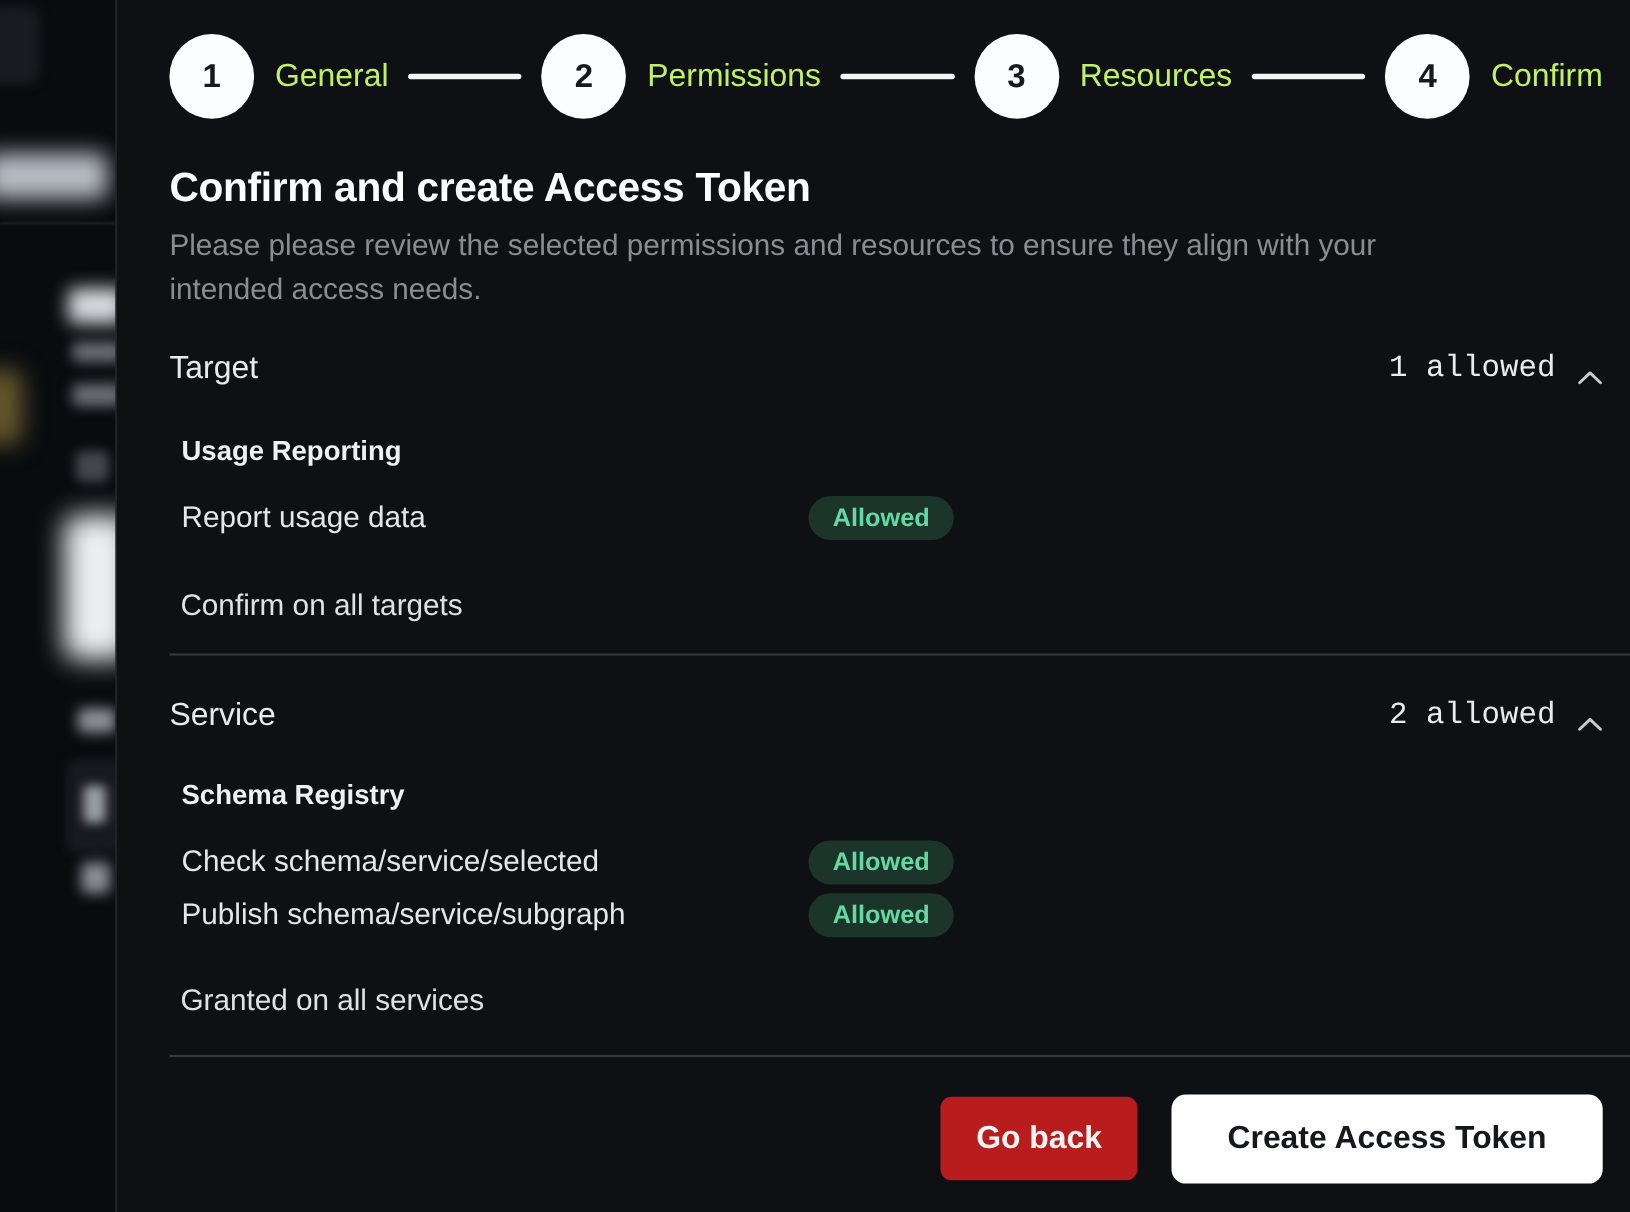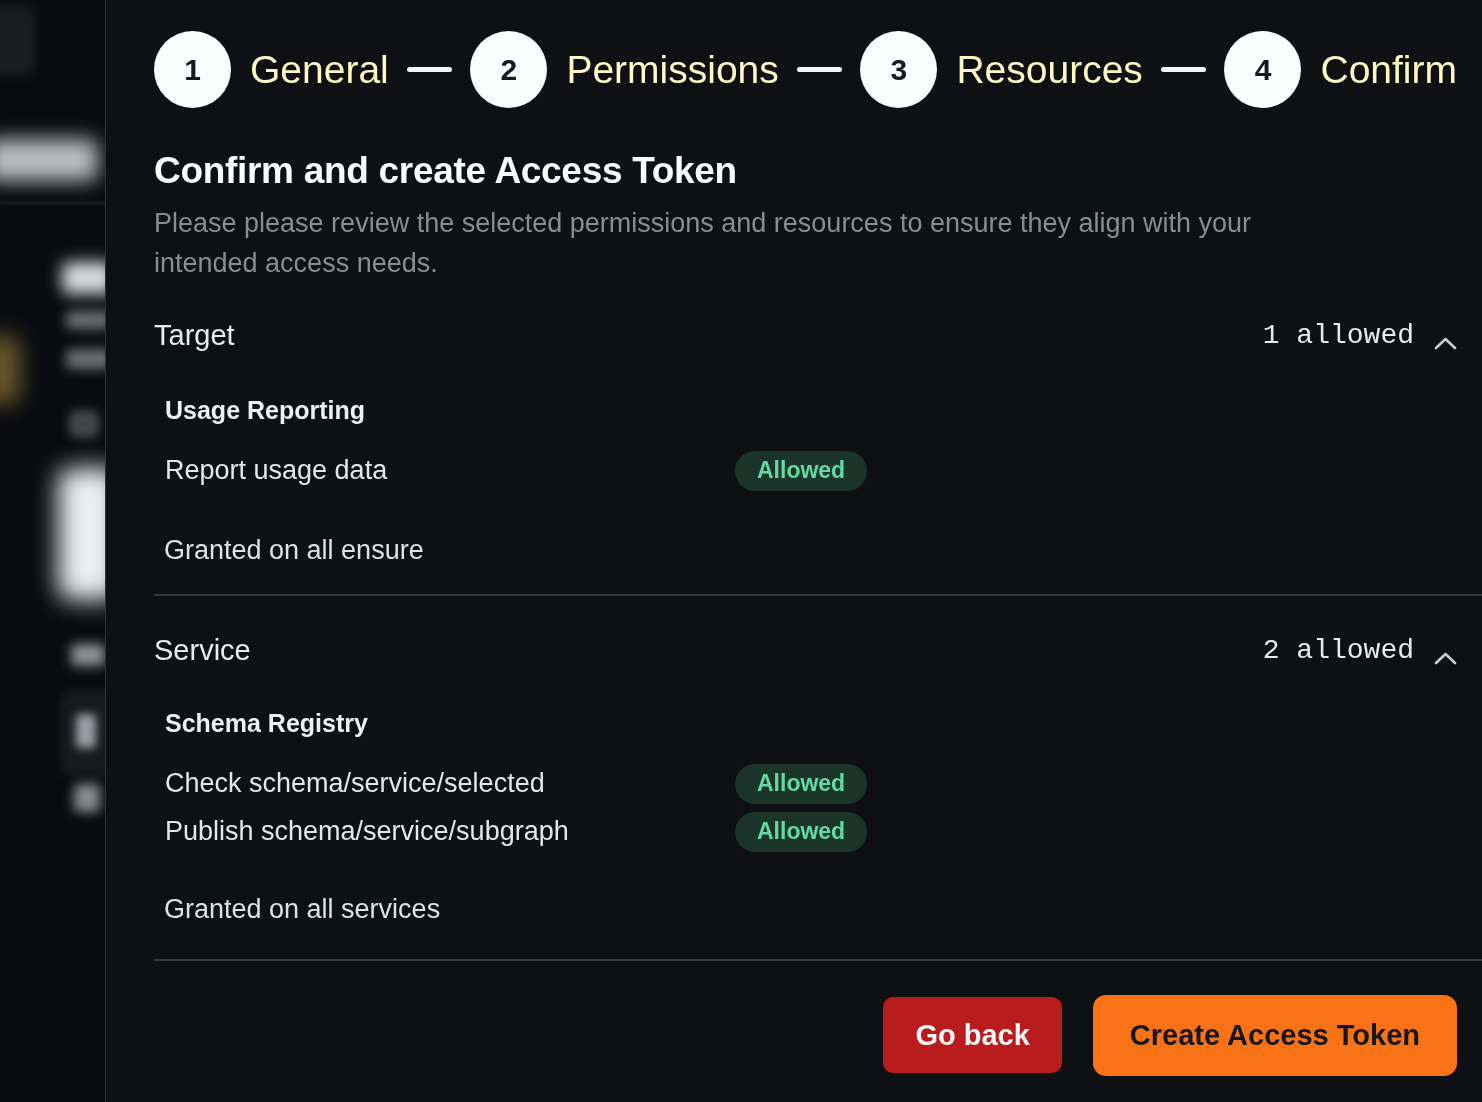--- a/index.html
+++ b/index.html
@@ -42,21 +42,21 @@
   .step { display: flex; align-items: center; gap: 19px; cursor: pointer; }
   .step-circle {
     width: 77px; height: 77px;
     border-radius: 50%;
     background: #fcfdfe;
     color: #17191d;
     font-size: 30px; font-weight: 600;
     display: flex; align-items: center; justify-content: center;
     flex: none;
   }
-  .step-label { font-size: 39px; font-weight: 500; color: #fef9c3; white-space: nowrap; text-align: right; }
+  .step-label { font-size: 29px; font-weight: 500; color: #bef264; white-space: nowrap; text-align: right; }
   .connector { flex: 1 1 0; height: 5px; background: #f4f5f7; border-radius: 3px; margin: 0 18px; }
 
   
   .title {
     margin: 42px 0 0 0;
     font-size: 37px;
     font-weight: 700;
     letter-spacing: -0.3px;
     color: #fbfcfd;
     line-height: 1.15;
@@ -125,23 +125,23 @@
   .btn-secondary {
     height: 76px;
     padding: 0 32px;
     border-radius: 10px;
     background: #b91c1c;
     color: #f2f4f6;
     font-size: 29px;
   }
   .btn-primary {
     height: 81px;
-    padding: 0 37px;
+    padding: 0 51px;
     border-radius: 13px;
-    background: #f97316;
+    background: #ffffff;
     color: #15171b;
     font-size: 29px;
   }
 </style>
 </head>
 <body>
 
 <div class="screen">
 
   <div class="backdrop">
@@ -198,21 +198,21 @@
         </span>
       </button>
     </div>
     <div class="group pad">
       <div class="group-title">Usage Reporting</div>
       <div class="perm-row">
         <div class="perm-label">Report usage data</div>
         <div class="badge">Allowed</div>
       </div>
     </div>
-    <div class="granted granted-target pad">Granted on all ensure</div>
+    <div class="granted granted-target pad">Confirm on all targets</div>
     <div class="divider"></div>
 
     <div class="section-header pad" style="margin-top:38px;">
       <div class="section-title">Service</div>
       <button class="section-count">
         <span>2 allowed</span>
         <span class="chev">
           <svg width="23" height="15" viewBox="0 0 23 15" fill="none">
             <polyline points="2,12 11.5,3 21,12" stroke="#c8cbd0" stroke-width="2.6" stroke-linecap="round" stroke-linejoin="round"></polyline>
           </svg>

